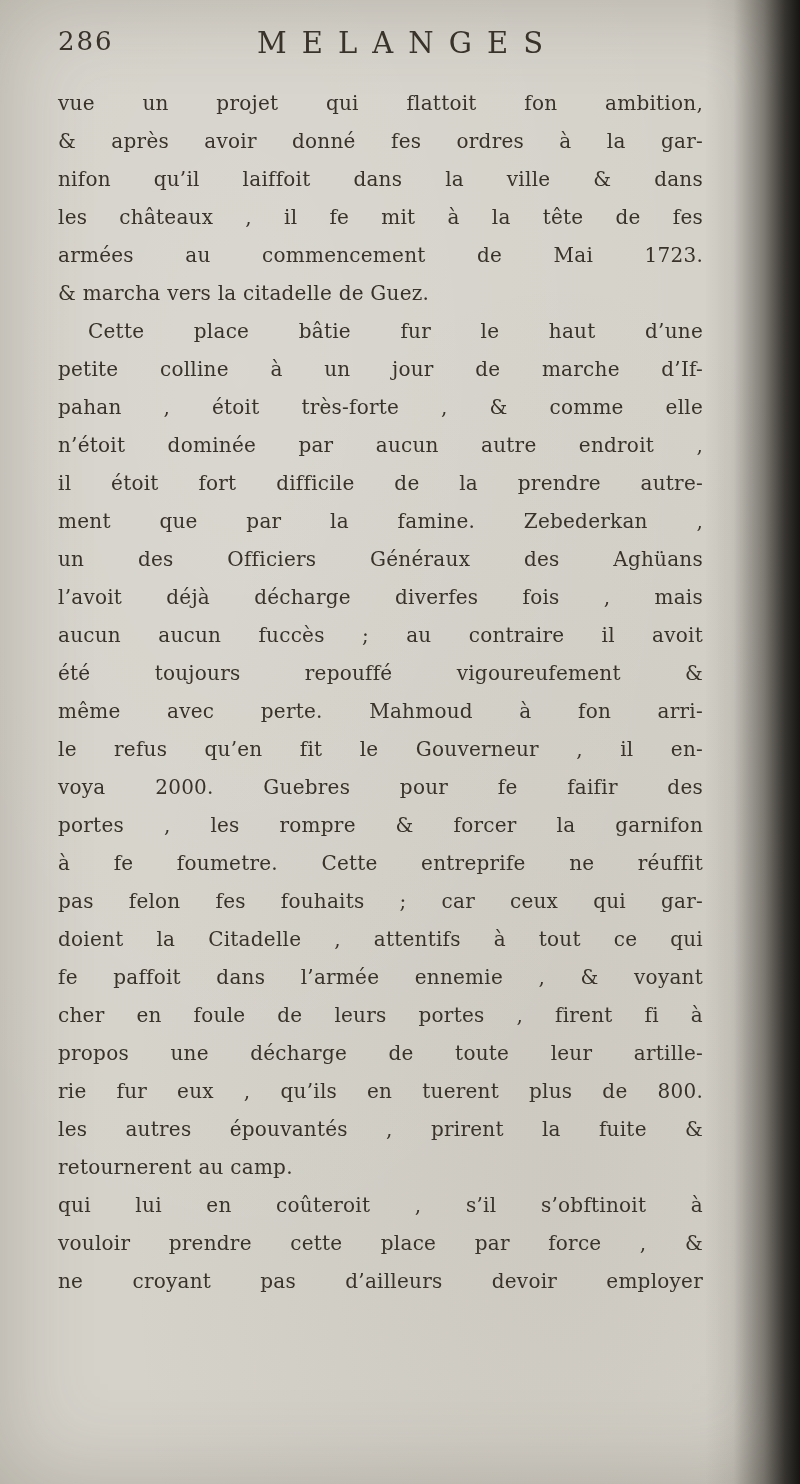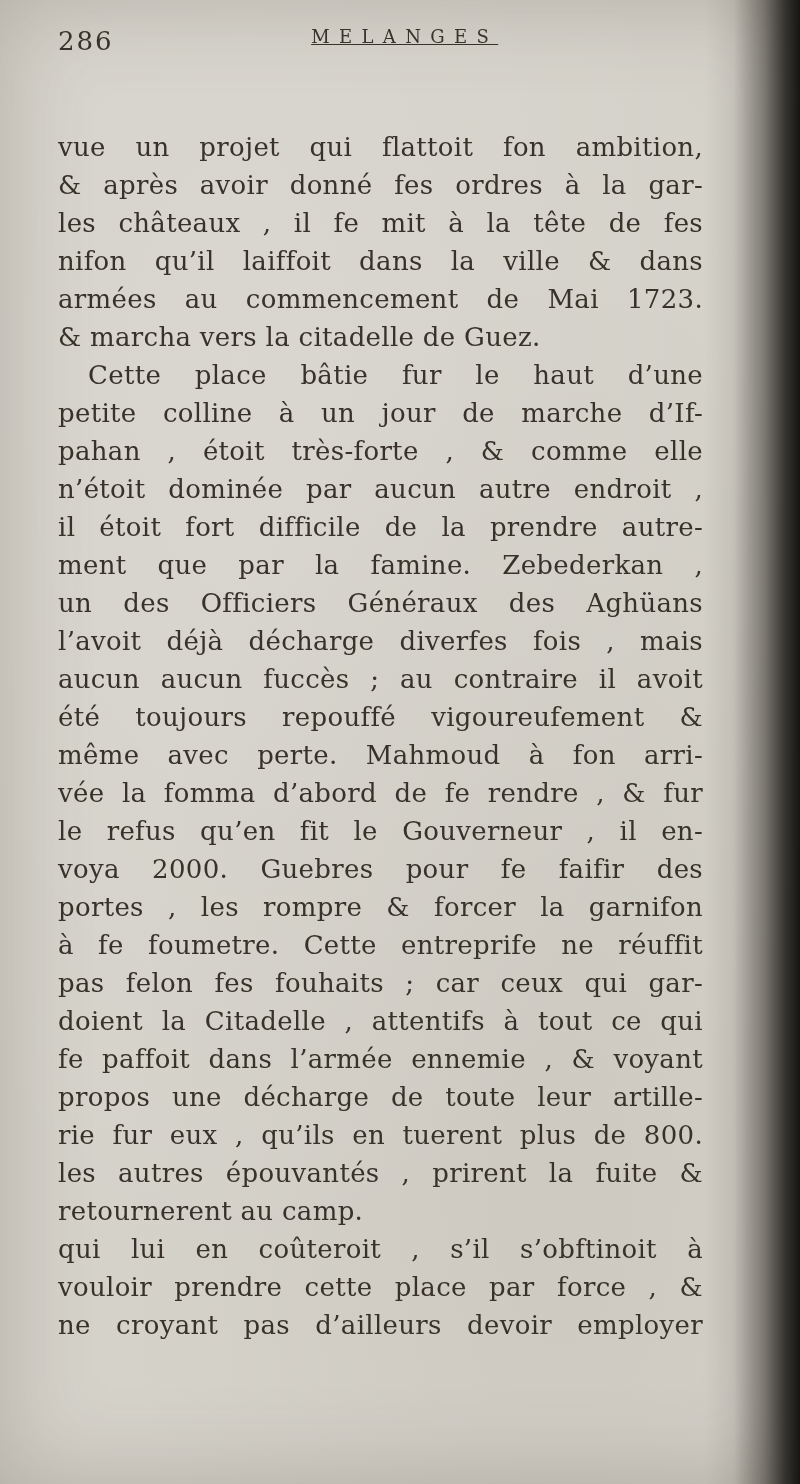--- a/index.html
+++ b/index.html
@@ -48,32 +48,30 @@
   .page-number {
     position: absolute;
     left: 58px;
     top: 26px;
     letter-spacing: 2px;
   }
   .running-title {
     text-align: center;
     letter-spacing: 0.52em;
     padding-left: 0.52em; 
-    font-size: 18px;
-    text-decoration: underline;
+    font-size: 29px;
   }
   .text-block {
     position: absolute;
     top: 84px;
     left: 58px;
     right: 97px;
-    font-size: 26px;
+    font-size: 20px;
     line-height: 38px;
     letter-spacing: 0.012em;
-    margin-top: 44px;
   }
   .line {
     text-align: justify;
     text-align-last: justify;
     white-space: normal;
   }
   .line.par-end {
     text-align-last: left;
   }
   .line.indent {
@@ -86,43 +84,43 @@
 <div class="page-scan">
 
   <div class="page-header">
     <span class="page-number">286</span>
     <div class="running-title">MELANGES</div>
   </div>
 
   <div class="text-block">
       <div class="line">vue un projet qui flattoit fon ambition,</div>
       <div class="line">&amp; après avoir donné fes ordres à la gar-</div>
+      <div class="line">nifon qu’il laiffoit dans la ville &amp; dans</div>
       <div class="line">les châteaux , il fe mit à la tête de fes</div>
-      <div class="line">nifon qu’il laiffoit dans la ville &amp; dans</div>
       <div class="line">armées au commencement de Mai 1723.</div>
       <div class="line par-end">&amp; marcha vers la citadelle de Guez.</div>
       <div class="line indent">Cette place bâtie fur le haut d’une</div>
       <div class="line">petite colline à un jour de marche d’If-</div>
       <div class="line">pahan , étoit très-forte , &amp; comme elle</div>
       <div class="line">n’étoit dominée par aucun autre endroit ,</div>
       <div class="line">il étoit fort difficile de la prendre autre-</div>
       <div class="line">ment que par la famine. Zebederkan ,</div>
       <div class="line">un des Officiers Généraux des Aghüans</div>
       <div class="line">l’avoit déjà décharge diverfes fois , mais</div>
       <div class="line">aucun aucun fuccès ; au contraire il avoit</div>
       <div class="line">été toujours repouffé vigoureufement &amp;</div>
       <div class="line">même avec perte. Mahmoud à fon arri-</div>
-      <div class="line">vée la fomma d’abord de fe rendre , &amp; fur</div>
       <div class="line">le refus qu’en fit le Gouverneur , il en-</div>
       <div class="line">voya 2000. Guebres pour fe faifir des</div>
       <div class="line">portes , les rompre &amp; forcer la garnifon</div>
       <div class="line">à fe foumetre. Cette entreprife ne réuffit</div>
       <div class="line">pas felon fes fouhaits ; car ceux qui gar-</div>
       <div class="line">doient la Citadelle , attentifs à tout ce qui</div>
       <div class="line">fe paffoit dans l’armée ennemie , &amp; voyant</div>
+      <div class="line">cher en foule de leurs portes , firent fi à</div>
       <div class="line">propos une décharge de toute leur artille-</div>
       <div class="line">rie fur eux , qu’ils en tuerent plus de 800.</div>
       <div class="line">les autres épouvantés , prirent la fuite &amp;</div>
       <div class="line par-end">retournerent au camp.</div>
       <div class="line">qui lui en coûteroit , s’il s’obftinoit à</div>
       <div class="line">vouloir prendre cette place par force , &amp;</div>
       <div class="line">ne croyant pas d’ailleurs devoir employer</div>
     </div>
 
   <div class="vignette"></div>

